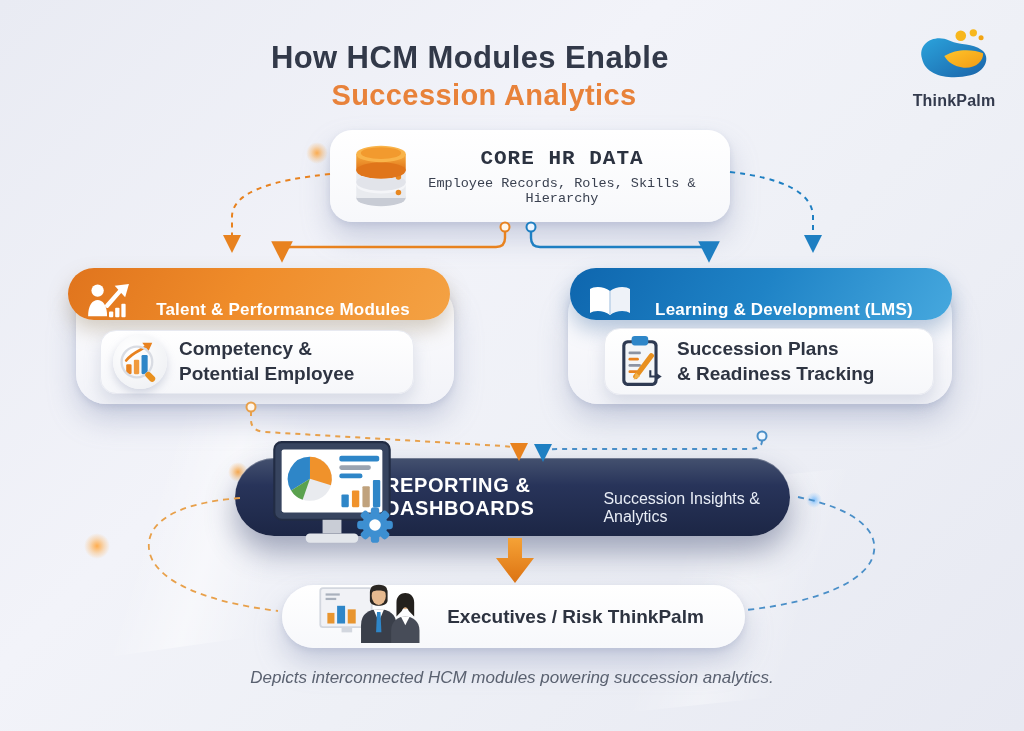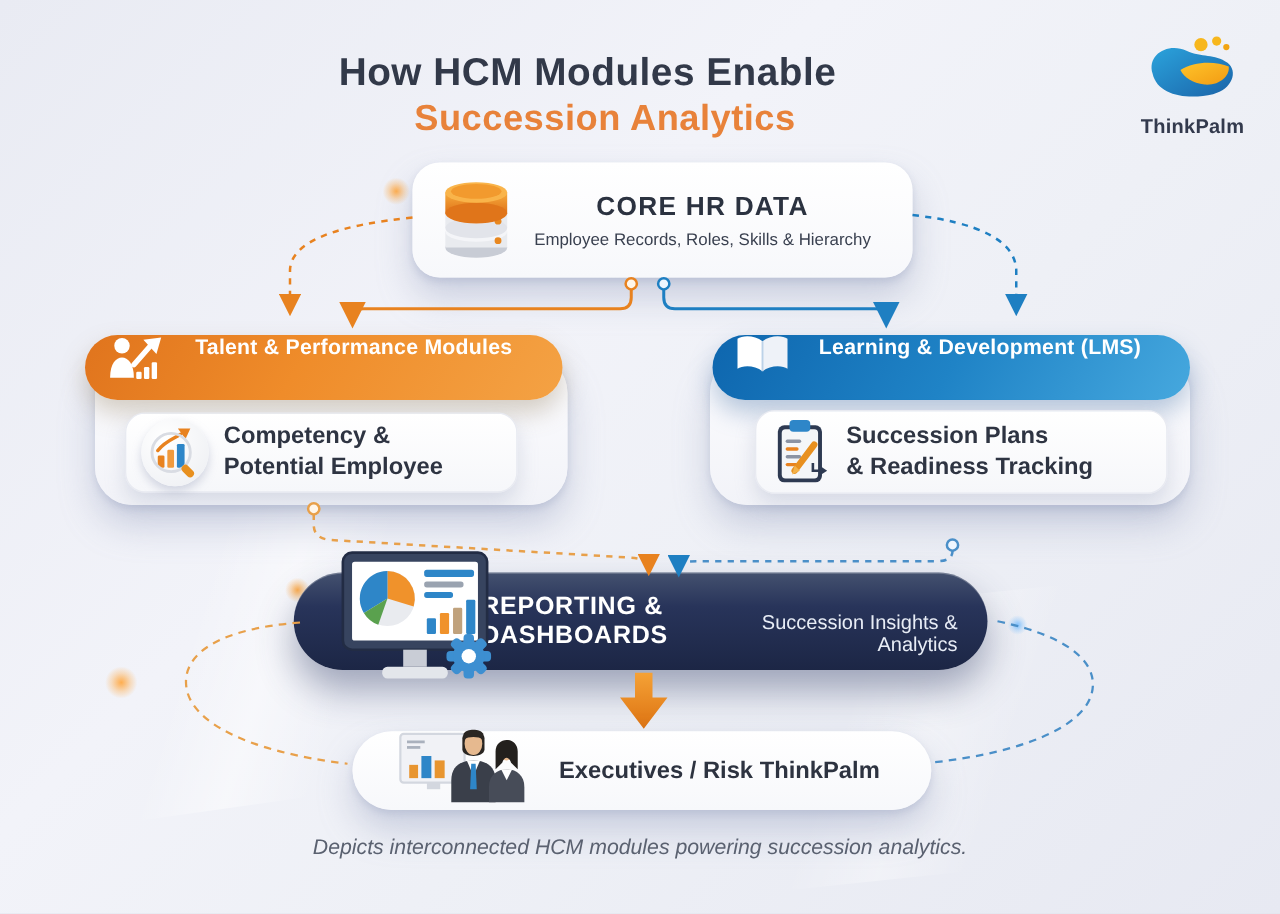--- a/index.html
+++ b/index.html
@@ -20,35 +20,35 @@
   
   .logo-wrap{position:absolute;top:28px;right:14px;width:112px;text-align:center;}
   .logo-brand{font-size:16px;font-weight:700;color:#333a4d;margin-top:2px;letter-spacing:.2px;}
 
   
   .card{position:absolute;background:linear-gradient(180deg,#ffffff 0%,#f7f8fb 100%);
     box-shadow:0 16px 28px rgba(140,150,185,.38),0 3px 6px rgba(140,150,185,.25);}
 
   
   .core-card{left:330px;top:130px;width:400px;height:92px;border-radius:22px;
-    display:flex;align-items:center;padding:0 14px 0 18px;box-sizing:border-box;}
+    display:flex;align-items:center;padding:0 14px 0 18px;box-sizing:border-box;font-family:Liberation Mono, monospace;}
   .core-card::after{content:"";position:absolute;left:14px;right:14px;bottom:-12px;height:22px;
     background:linear-gradient(180deg,#fdfdff,#eef0f6);border-radius:16px;z-index:-1;
     box-shadow:0 10px 18px rgba(140,150,185,.35);}
   .core-text{flex:1;text-align:center;padding-right:6px;}
   .core-title{font-size:21px;font-weight:800;color:#2b3240;letter-spacing:1px;}
   .core-sub{font-size:13.5px;color:#3a4150;margin-top:6px;}
 
   
   .module-shell{border-radius:30px;background:linear-gradient(180deg,#fdfdff 0%,#f2f3f8 100%);}
   .talent-shell{left:76px;top:284px;width:378px;height:120px;}
   .lms-shell{left:568px;top:284px;width:384px;height:120px;}
 
   
-  .mod-header{position:absolute;height:52px;border-radius:26px;display:flex;align-items:flex-start;
+  .mod-header{position:absolute;height:52px;border-radius:26px;display:flex;align-items:flex-end;
     padding:0 16px 0 18px;box-sizing:border-box;box-shadow:0 10px 20px rgba(140,120,90,.35);}
   .talent-header{left:68px;top:268px;width:382px;
     background:linear-gradient(120deg,#e0741d 0%,#ef8c2a 45%,#f4a244 100%);}
   .lms-header{left:570px;top:268px;width:382px;
     background:linear-gradient(120deg,#0e66ae 0%,#1f83c6 50%,#46a8de 100%);
     box-shadow:0 10px 20px rgba(80,120,170,.4);}
   .mod-header-label{flex:1;text-align:center;color:#ffffff;font-size:17px;font-weight:600;letter-spacing:.2px;}
 
   
   .sub-box{position:absolute;border-radius:16px;background:linear-gradient(180deg,#ffffff,#f6f7fa);
@@ -60,21 +60,21 @@
   .icon-circle{width:54px;height:54px;border-radius:50%;background:radial-gradient(circle at 35% 30%,#ffffff,#eceef2);
     box-shadow:0 4px 8px rgba(150,158,185,.4);display:flex;align-items:center;justify-content:center;flex:0 0 auto;}
 
   
   .report-bar{position:absolute;left:235px;top:458px;width:555px;height:78px;border-radius:39px;
     background:linear-gradient(180deg,#44516f 0%,#28345a 35%,#1c2645 100%);
     box-shadow:0 16px 30px rgba(60,70,110,.45),inset 0 1px 0 rgba(255,255,255,.25);}
   .report-text{position:absolute;left:150px;right:24px;top:0;height:100%;display:flex;
     align-items:center;justify-content:center;}
   .report-title{font-size:20px;font-weight:800;color:#ffffff;letter-spacing:.6px;}
-  .report-sub{font-size:16px;color:#e8edf6;margin-top:22px;text-align:right;}
+  .report-sub{font-size:16px;color:#e8edf6;margin-top:22px;}
   .monitor-wrap{position:absolute;left:268px;top:440px;}
 
   
   .exec-pill{left:282px;top:585px;width:463px;height:63px;border-radius:32px;
     display:flex;align-items:center;box-sizing:border-box;}
   .exec-icon-wrap{position:absolute;left:26px;bottom:1px;}
   .exec-label{position:absolute;left:140px;right:16px;text-align:center;
     font-size:19px;font-weight:700;color:#2d3340;}
 
   

